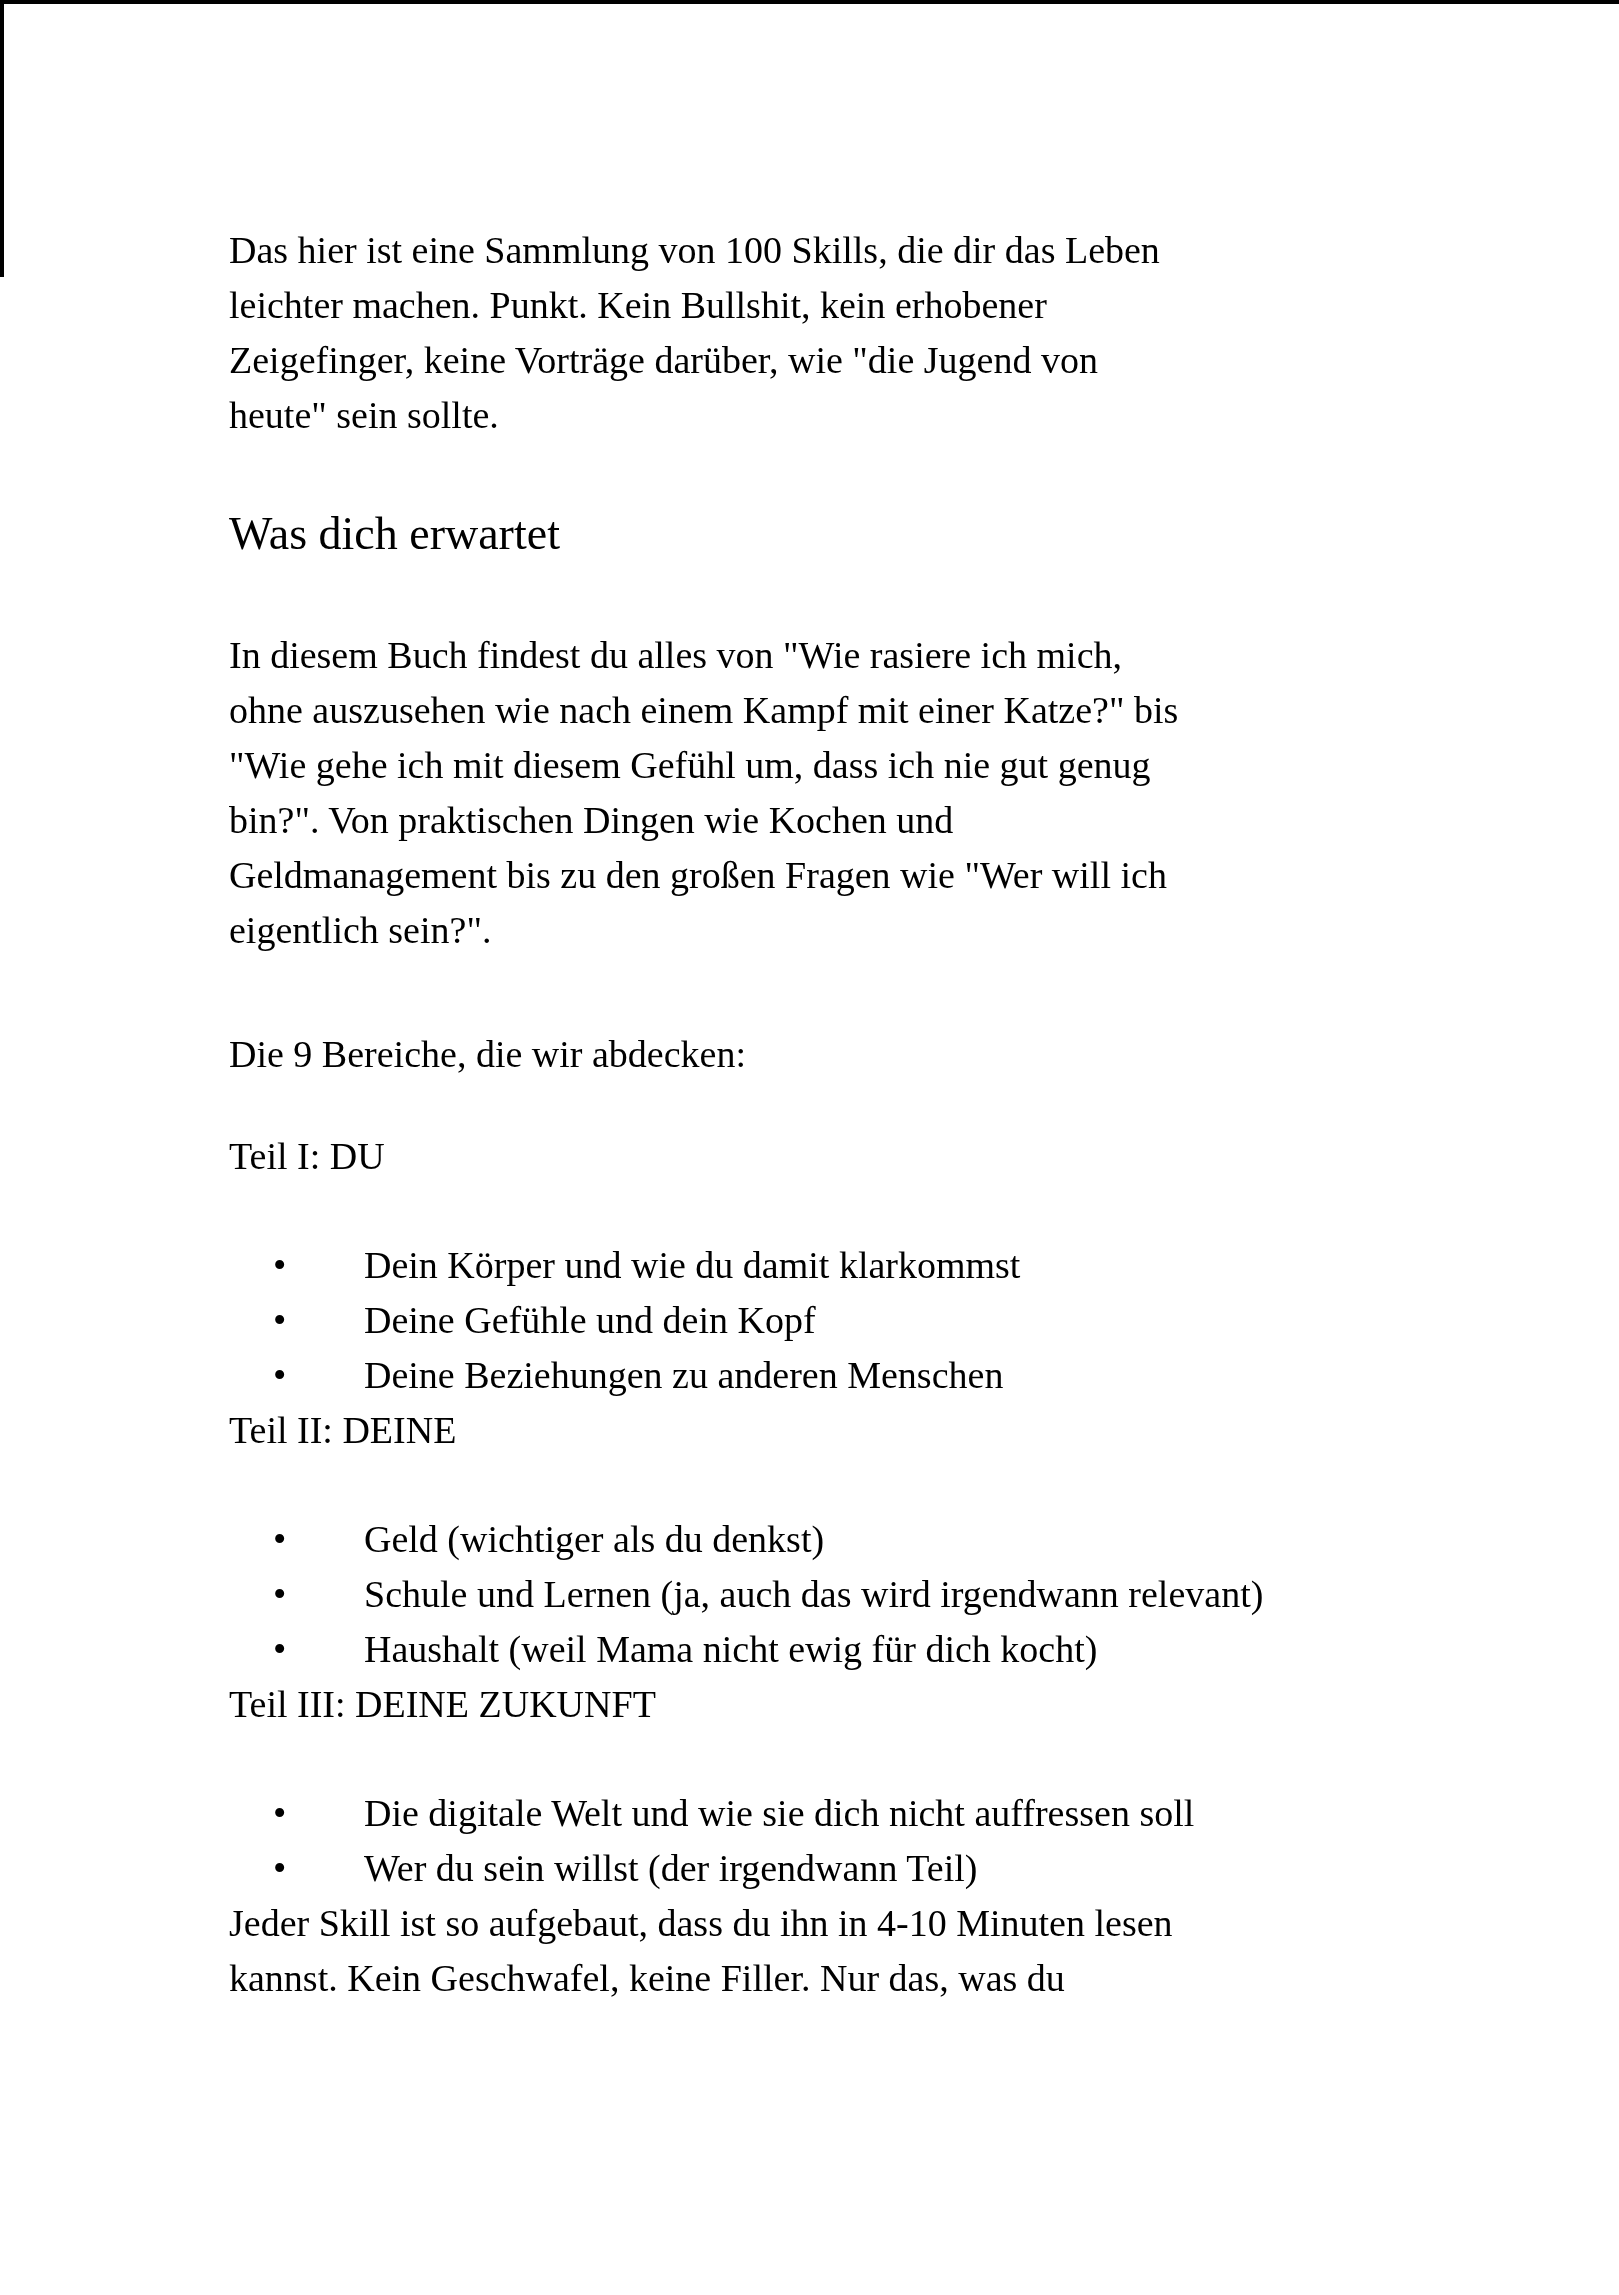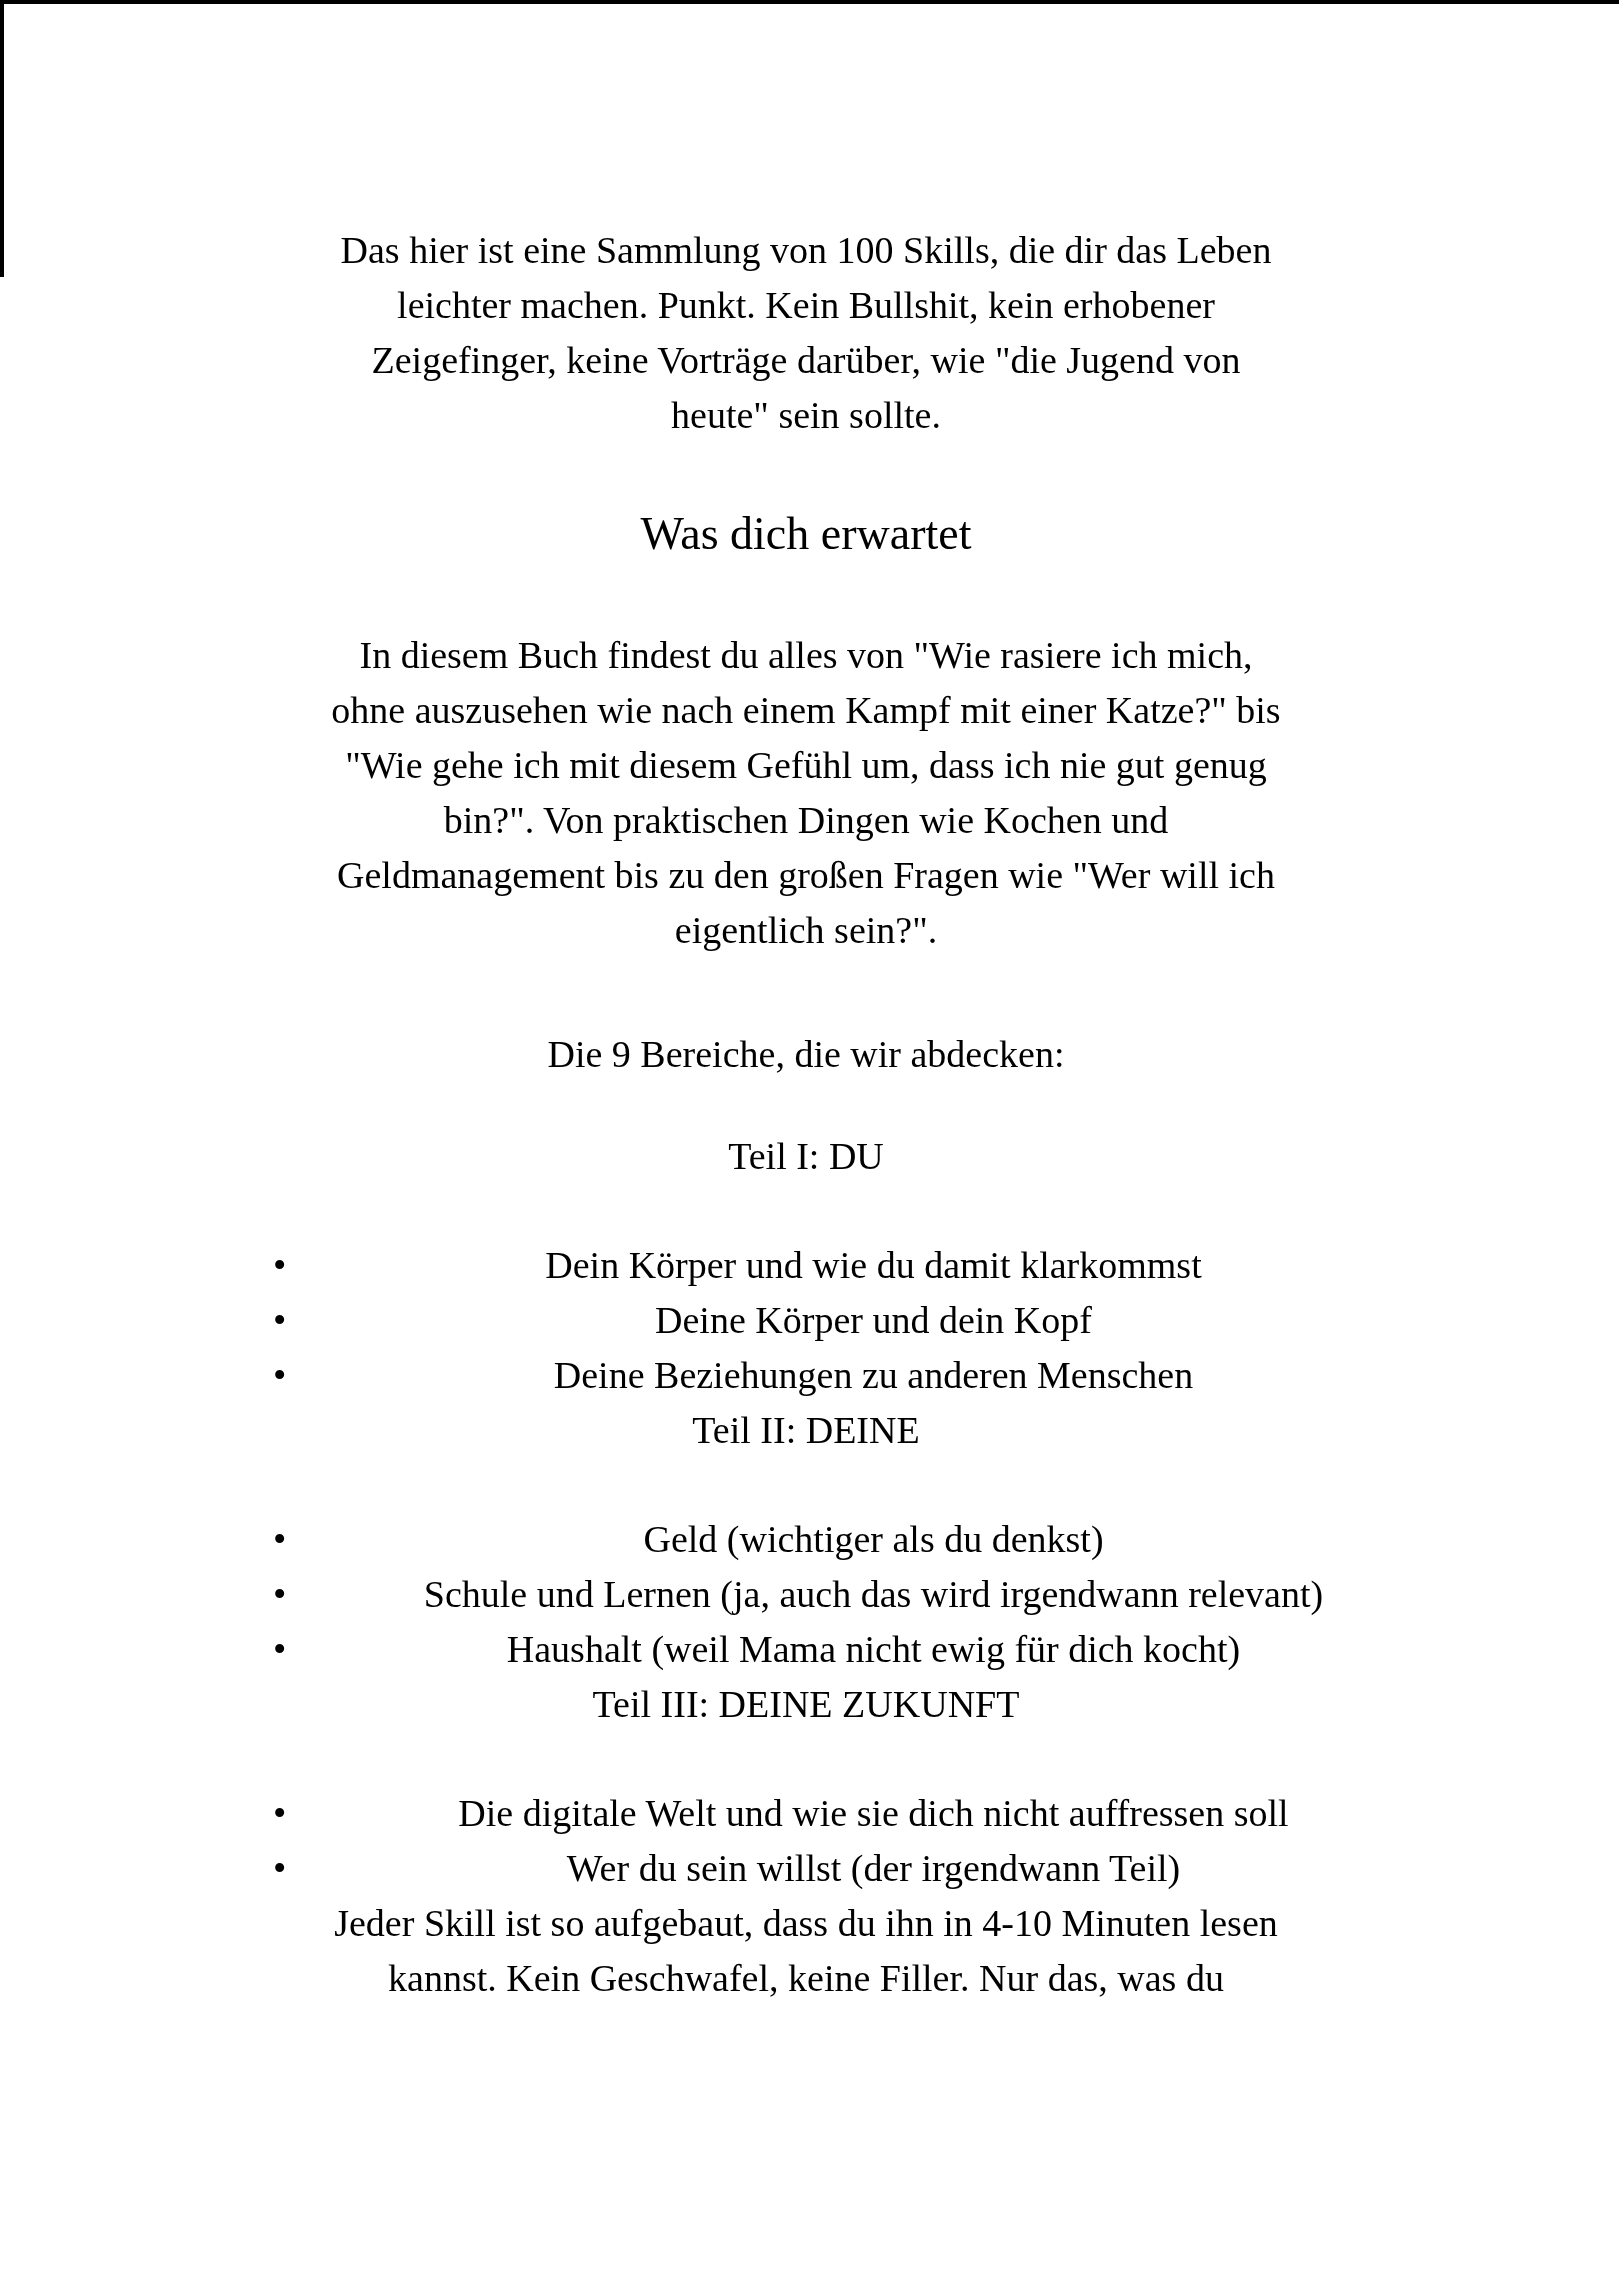--- a/index.html
+++ b/index.html
@@ -6,21 +6,20 @@
     margin: 0;
     padding: 0;
     background: #ffffff;
   }
   .page {
     position: relative;
     width: 1619px;
     height: 2295px;
     background: #ffffff;
     overflow: hidden;
-    text-align: center;
   }
   .edge-top {
     position: absolute;
     top: 0; left: 0;
     width: 100%;
     height: 4px;
     background: #000000;
   }
   .edge-left {
     position: absolute;
@@ -95,21 +94,21 @@
 bin?". Von praktischen Dingen wie Kochen und
 Geldmanagement bis zu den großen Fragen wie "Wer will ich
 eigentlich sein?".</p>
 
     <p class="para lead-in">Die 9 Bereiche, die wir abdecken:</p>
 
     <section>
       <p class="section-title para">Teil I: DU</p>
       <ul class="bullets">
         <li>Dein Körper und wie du damit klarkommst</li>
-        <li>Deine Körper und dein Kopf</li>
+        <li>Deine Gefühle und dein Kopf</li>
         <li>Deine Beziehungen zu anderen Menschen</li>
       </ul>
     </section>
 
     <section>
       <p class="section-title para">Teil II: DEINE</p>
       <ul class="bullets">
         <li>Geld (wichtiger als du denkst)</li>
         <li>Schule und Lernen (ja, auch das wird irgendwann relevant)</li>
         <li>Haushalt (weil Mama nicht ewig für dich kocht)</li>

